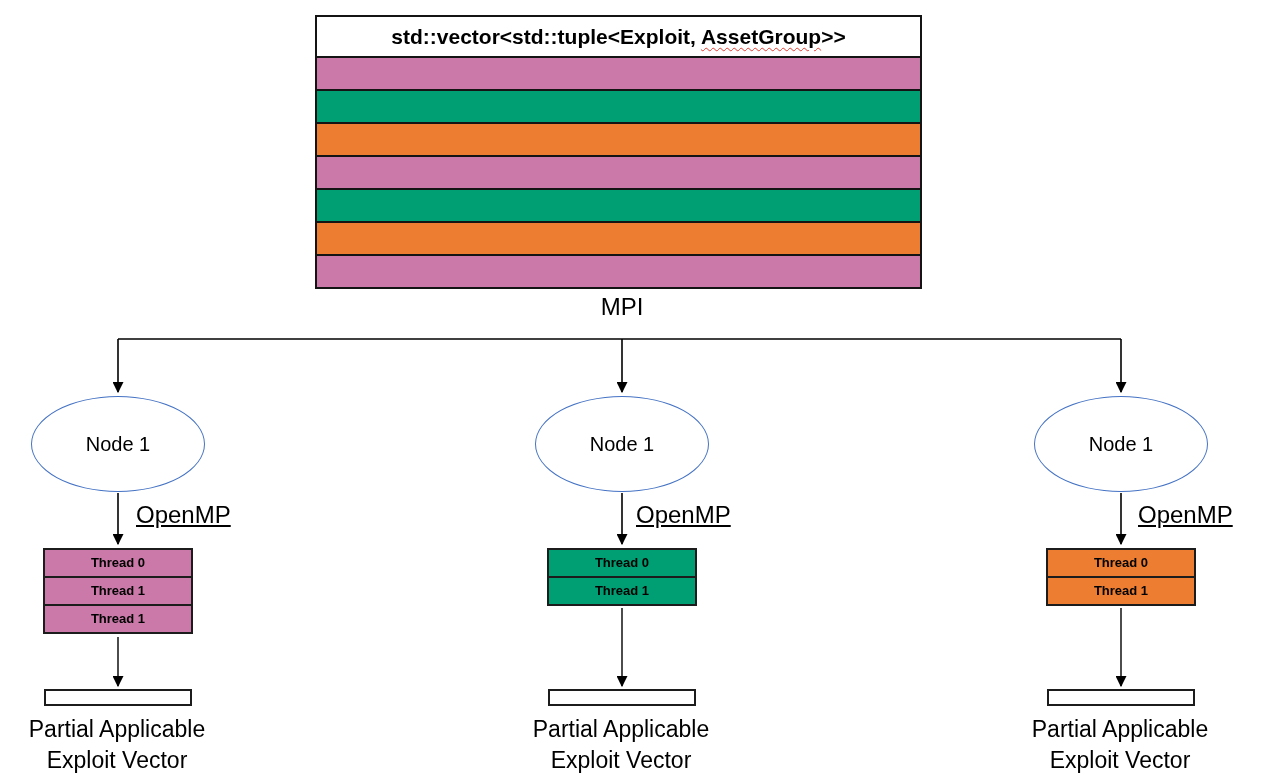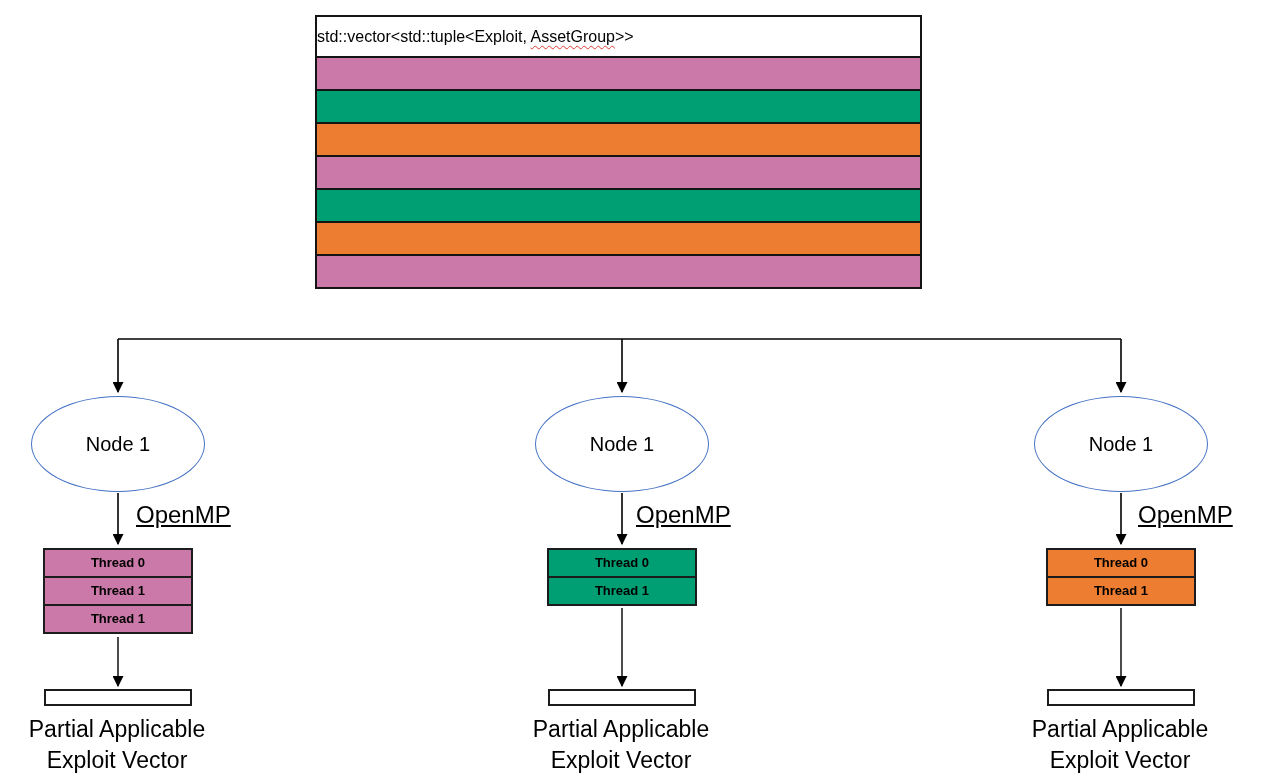--- a/index.html
+++ b/index.html
@@ -28,23 +28,23 @@
     position: absolute;
     left: 315px; top: 15px;
     width: 607px;
     box-sizing: border-box;
     border: 2px solid #141414;
     background: #fff;
   }
   .vector-header {
     height: 39px;
     line-height: 39px;
-    text-align: left;
-    font-weight: normal;
-    font-size: 16px;
+    text-align: center;
+    font-weight: bold;
+    font-size: 21px;
     border-bottom: 2px solid #141414;
     background: #ffffff;
     white-space: nowrap;
   }
   .spellwavy {
     text-decoration: underline;
     text-decoration-style: wavy;
     text-decoration-color: var(--spellcheck-red, #e03c31);
     text-decoration-thickness: 1px;
     text-underline-offset: 3px;
@@ -162,20 +162,21 @@
     <div class="vector-header"><span>std::vector&lt;std::tuple&lt;Exploit, </span><span class="spellwavy">AssetGroup</span><span>&gt;&gt;</span></div>
     <div class="vrow" data-color="pink"></div>
     <div class="vrow" data-color="green"></div>
     <div class="vrow" data-color="orange"></div>
     <div class="vrow" data-color="pink"></div>
     <div class="vrow" data-color="green"></div>
     <div class="vrow" data-color="orange"></div>
     <div class="vrow" data-color="pink"></div>
   </div>
 
+  <div class="label mpi">MPI</div>
 
   <div class="node c0">
     <span>Node 1</span>
   </div>
   <div class="label openmp c0">OpenMP</div>
   <div class="threadbox c0" data-color="pink">
     <div class="trow">Thread 0</div>
     <div class="trow">Thread 1</div>
     <div class="trow">Thread 1</div>
   </div>

